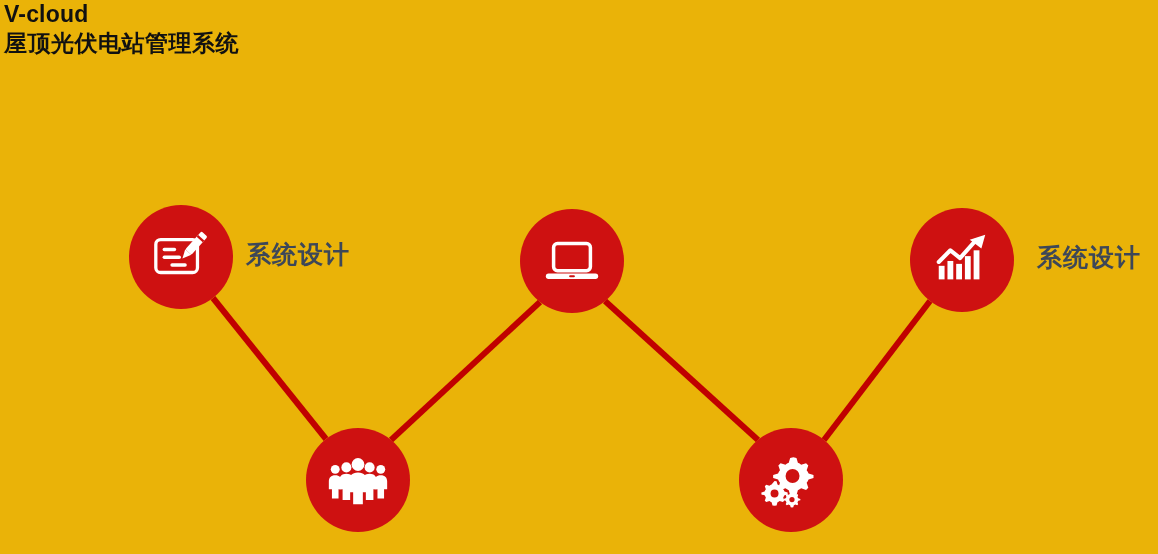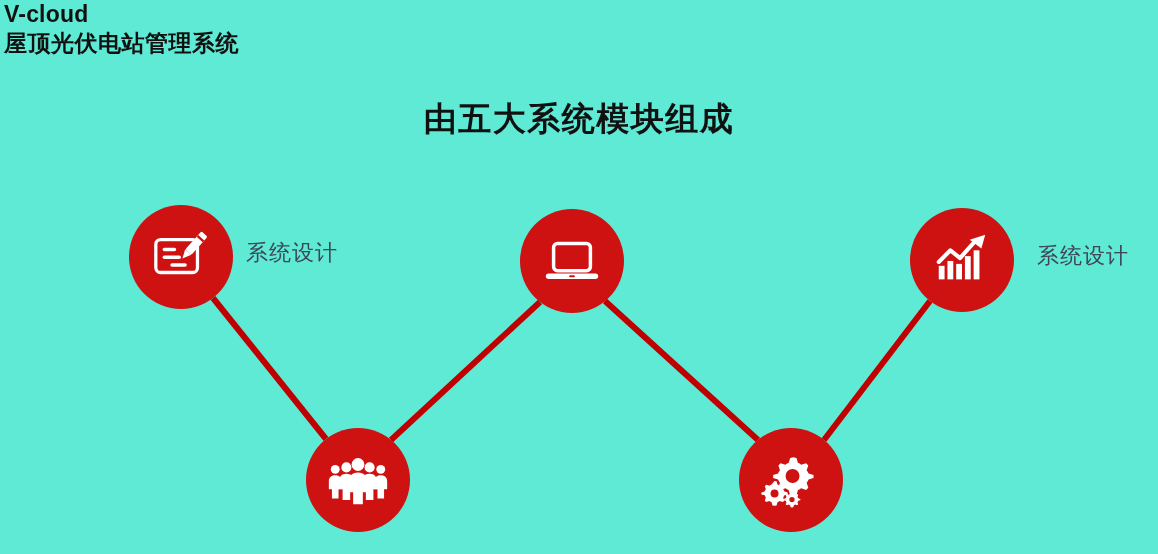--- a/index.html
+++ b/index.html
@@ -7,21 +7,21 @@
     padding: 0;
     background: #ffffff;
   }
   body {
     font-family: "Liberation Sans", "DejaVu Sans", sans-serif;
   }
   #slide {
     position: relative;
     width: 1158px;
     height: 554px;
-    background: #5eead4;
+    background: #eab308;
     overflow: hidden;
   }
 
   
   .brand {
     position: absolute;
     left: 4px;
     top: 1px;
     line-height: 1.15;
   }
@@ -81,22 +81,22 @@
     justify-content: center;
   }
   .node .node-icon {
     width: 62px;
     height: 62px;
     display: block;
   }
 
   .node-label {
     position: absolute;
-    font-size: 22px;
-    font-weight: normal;
+    font-size: 25px;
+    font-weight: bold;
     color: #3D4758;
     white-space: nowrap;
     letter-spacing: 1px;
   }
 
   
   #node-design      { left: 129px; top: 205px; }
   #node-monitor     { left: 520px; top: 209px; }
   #node-analysis    { left: 910px; top: 208px; }
   #node-project     { left: 306px; top: 428px; }
@@ -111,21 +111,20 @@
 </head>
 <body>
 
 <div id="slide">
 
   <div class="brand">
     <div class="brand-line1">V-cloud</div>
     <div class="brand-line2">屋顶光伏电站管理系统</div>
   </div>
 
-  <div class="slide-title">由五大系统模块组成</div>
 
   <div class="diagram">
 
     <svg class="connector-layer" viewBox="0 0 1158 554">
       <g stroke="#C00000" stroke-width="6" stroke-linecap="butt" fill="none">
         <line x1="213" y1="298" x2="326" y2="439"></line>
         <line x1="391" y1="440" x2="540" y2="302"></line>
         <line x1="605" y1="301" x2="758" y2="440"></line>
         <line x1="824" y1="440" x2="930" y2="301"></line>
       </g>

